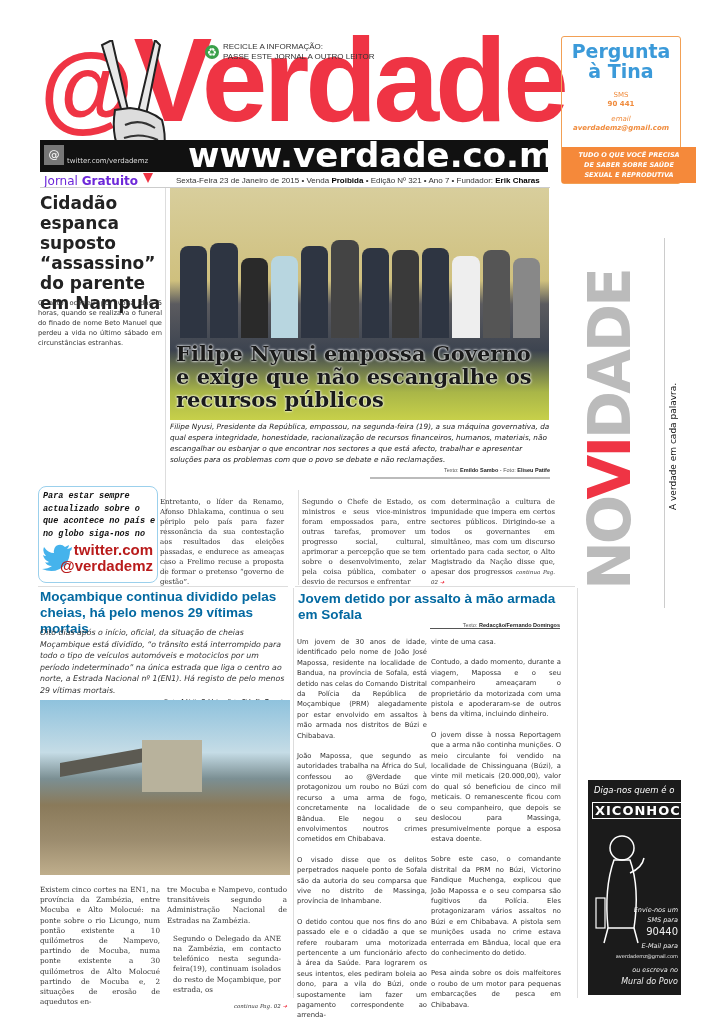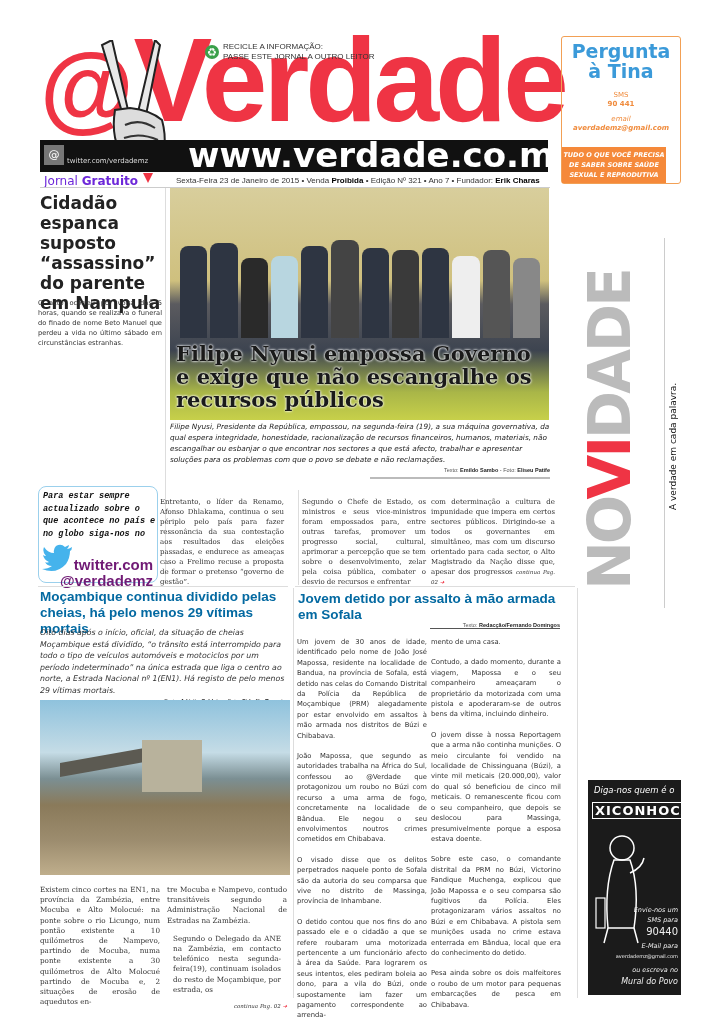--- a/index.html
+++ b/index.html
@@ -17,40 +17,40 @@
   .jornal{position:absolute;left:44px;top:174px;font-size:12px;color:#6d28d9;}
   .vmark{position:absolute;left:143px;top:173px;width:0;height:0;border-left:5px solid transparent;border-right:5px solid transparent;border-top:10px solid #ef3444;}
   .dateline{position:absolute;left:176px;top:176px;font-size:8px;color:#333;font-family:"Liberation Sans",sans-serif;}
   .dateline b{color:#000;}
   .topline{position:absolute;left:40px;top:187px;width:510px;height:1px;background:#ccc;}
   
   .tina{position:absolute;left:561px;top:36px;width:118px;height:146px;border:1px solid #f2a055;border-radius:3px;text-align:center;}
   .tina-t{font-family:"DejaVu Sans",sans-serif;font-weight:bold;color:#3b9ad9;font-size:19px;line-height:20px;margin-top:4px;}
   .tina-sms{font-size:7px;color:#f08b3c;margin-top:10px;line-height:9px;}
   .tina-email{font-size:7px;color:#f08b3c;font-style:italic;line-height:9px;margin-top:6px;}
-  .tina-band{position:absolute;left:0;bottom:0;width:104px;height:36px;background:#f5893a;color:#fff;font-weight:bold;font-style:italic;font-size:6.5px;line-height:10px;padding-top:3px;box-sizing:border-box;}
+  .tina-band{position:absolute;left:0;bottom:0;width:134px;height:36px;background:#f5893a;color:#fff;font-weight:bold;font-style:italic;font-size:6.5px;line-height:10px;padding-top:3px;box-sizing:border-box;}
   
   .h-left{position:absolute;left:40px;top:193px;width:122px;font-size:17px;line-height:20px;font-weight:bold;color:#222;font-family:"DejaVu Sans",sans-serif;}
   .p-left{position:absolute;left:38px;top:298px;width:124px;font-size:6.7px;line-height:10px;color:#333;text-align:justify;}
   .p-left p{margin:0 0 6px 0;}
   .vline{position:absolute;width:1px;background:#ddd;}
   .hline{position:absolute;height:1px;background:#ddd;}
   
   .photo1{position:absolute;left:170px;top:188px;width:379px;height:232px;background:linear-gradient(180deg,#d8ce9c 0%,#cfc07e 40%,#5b5b5f 50%,#3d4450 70%,#a9b648 88%,#c7d04a 100%);overflow:hidden;}
   .people{position:absolute;left:10px;top:50px;width:360px;height:100px;display:flex;gap:3px;align-items:flex-end;}
   .person{flex:1;background:#2e3542;border-radius:8px 8px 0 0;}
   .headline1{position:absolute;left:176px;top:342px;width:370px;font-family:"DejaVu Serif",serif;font-weight:bold;font-size:21px;line-height:23px;color:#1a1a1a;text-shadow:0 0 3px #fff,0 0 2px #fff;}
   .caption1{position:absolute;left:170px;top:421px;width:380px;font-style:italic;font-size:7.3px;line-height:11px;color:#222;}
   .credit{font-size:5.5px;color:#555;font-family:"Liberation Sans",sans-serif;}
   .credit b{color:#222;}
   
   .twbox{position:absolute;left:38px;top:486px;width:118px;height:95px;border:1px solid #9bd0ec;border-radius:8px;}
   .twbox-t{position:absolute;left:4px;top:3px;font-style:italic;font-weight:bold;font-size:8.5px;line-height:12.5px;color:#111;font-family:Liberation Mono, monospace;}
   .twbird{position:absolute;left:3px;top:55px;width:32px;height:30px;}
-  .twhandle{position:absolute;right:4px;top:55px;text-align:right;font-family:"Liberation Sans",sans-serif;font-weight:bold;font-size:15px;line-height:16px;color:#701a75;margin-top:15px;}
+  .twhandle{position:absolute;right:4px;top:55px;text-align:right;font-family:"Liberation Sans",sans-serif;font-weight:bold;font-size:15px;line-height:16px;color:#b91c1c;}
   .col3{position:absolute;top:497px;width:124px;font-family:"DejaVu Serif",serif;font-size:7px;line-height:10px;color:#333;text-align:justify;}
   .cont{font-style:italic;font-size:5.5px;color:#333;}
   .arrow{color:#ef3444;}
   
   .h2{position:absolute;font-family:Liberation Sans, sans-serif;font-weight:bold;font-size:13.5px;line-height:16px;color:#0369a1;}
   .lede2{position:absolute;left:40px;top:627px;width:248px;font-style:italic;font-size:7.8px;line-height:11.5px;color:#333;}
   .photo2{position:absolute;left:40px;top:700px;width:250px;height:175px;background:linear-gradient(180deg,#8fc2dd 0%,#c5dce6 30%,#7b8f93 45%,#8a7a5a 60%,#9c8c6e 80%,#bfae8c 100%);overflow:hidden;}
   .pier{position:absolute;left:102px;top:40px;width:60px;height:52px;background:#b8b29c;}
   .bridge{position:absolute;left:20px;top:55px;width:90px;height:14px;background:#5c5a52;transform:skewY(-10deg);}
   .col2b{position:absolute;top:885px;width:120px;font-family:"DejaVu Serif",serif;font-size:7.2px;line-height:10.2px;color:#333;text-align:justify;}
@@ -169,21 +169,21 @@
 
 <div class="h2" style="left:298px;top:591px;width:275px;">Jovem detido por assalto à mão armada em Sofala</div>
 <div class="credit" style="position:absolute;left:430px;top:622px;width:130px;text-align:right;border-bottom:1px solid #555;"><span>Texto:</span> <b>Redacção/Fernando Domingos</b></div>
 <div class="col4" style="left:297px;">
   <p>Um jovem de 30 anos de idade, identificado pelo nome de João José Mapossa, residente na localidade de Bandua, na província de Sofala, está detido nas celas do Comando Distrital da Polícia da República de Moçambique (PRM) alegadamente por estar envolvido em assaltos à mão armada nos distritos de Búzi e Chibabava.</p>
   <p>João Mapossa, que segundo as autoridades trabalha na África do Sul, confessou ao @Verdade que protagonizou um roubo no Búzi com recurso a uma arma de fogo, concretamente na localidade de Bândua. Ele negou o seu envolvimentos noutros crimes cometidos em Chibabava.</p>
   <p>O visado disse que os delitos perpetrados naquele ponto de Sofala são da autoria do seu comparsa que vive no distrito de Massinga, província de Inhambane.</p>
   <p>O detido contou que nos fins do ano passado ele e o cidadão a que se refere roubaram uma motorizada pertencente a um funcionário afecto à área da Saúde. Para lograrem os seus intentos, eles pediram boleia ao dono, para a vila do Búzi, onde supostamente iam fazer um pagamento correspondente ao arrenda-</p>
 </div>
 <div class="col4" style="left:431px;">
-  <p>mento de uma casa.</p>
+  <p>vinte de uma casa.</p>
   <p>Contudo, a dado momento, durante a viagem, Mapossa e o seu companheiro ameaçaram o proprietário da motorizada com uma pistola e apoderaram-se de outros bens da vítima, incluindo dinheiro.</p>
   <p>O jovem disse à nossa Reportagem que a arma não continha munições. O meio circulante foi vendido na localidade de Chissinguana (Búzi), a vinte mil meticais (20.000,00), valor do qual só beneficiou de cinco mil meticais. O remanescente ficou com o seu companheiro, que depois se deslocou para Massinga, presumivelmente porque a esposa estava doente.</p>
   <p>Sobre este caso, o comandante distrital da PRM no Búzi, Victorino Fandique Muchenga, explicou que João Mapossa e o seu comparsa são fugitivos da Polícia. Eles protagonizaram vários assaltos no Búzi e em Chibabava. A pistola sem munições usada no crime estava enterrada em Bândua, local que era do conhecimento do detido.</p>
   <p>Pesa ainda sobre os dois malfeitores o roubo de um motor para pequenas embarcações de pesca em Chibabava.</p>
 </div>
 <div class="vline" style="left:577px;top:588px;height:410px;"></div>
 
 <div class="novi">
   <div class="novi-text"><span style="color:#bbb">NO</span><span>VI</span><span style="color:#bbb">DADE</span></div>
 </div>

